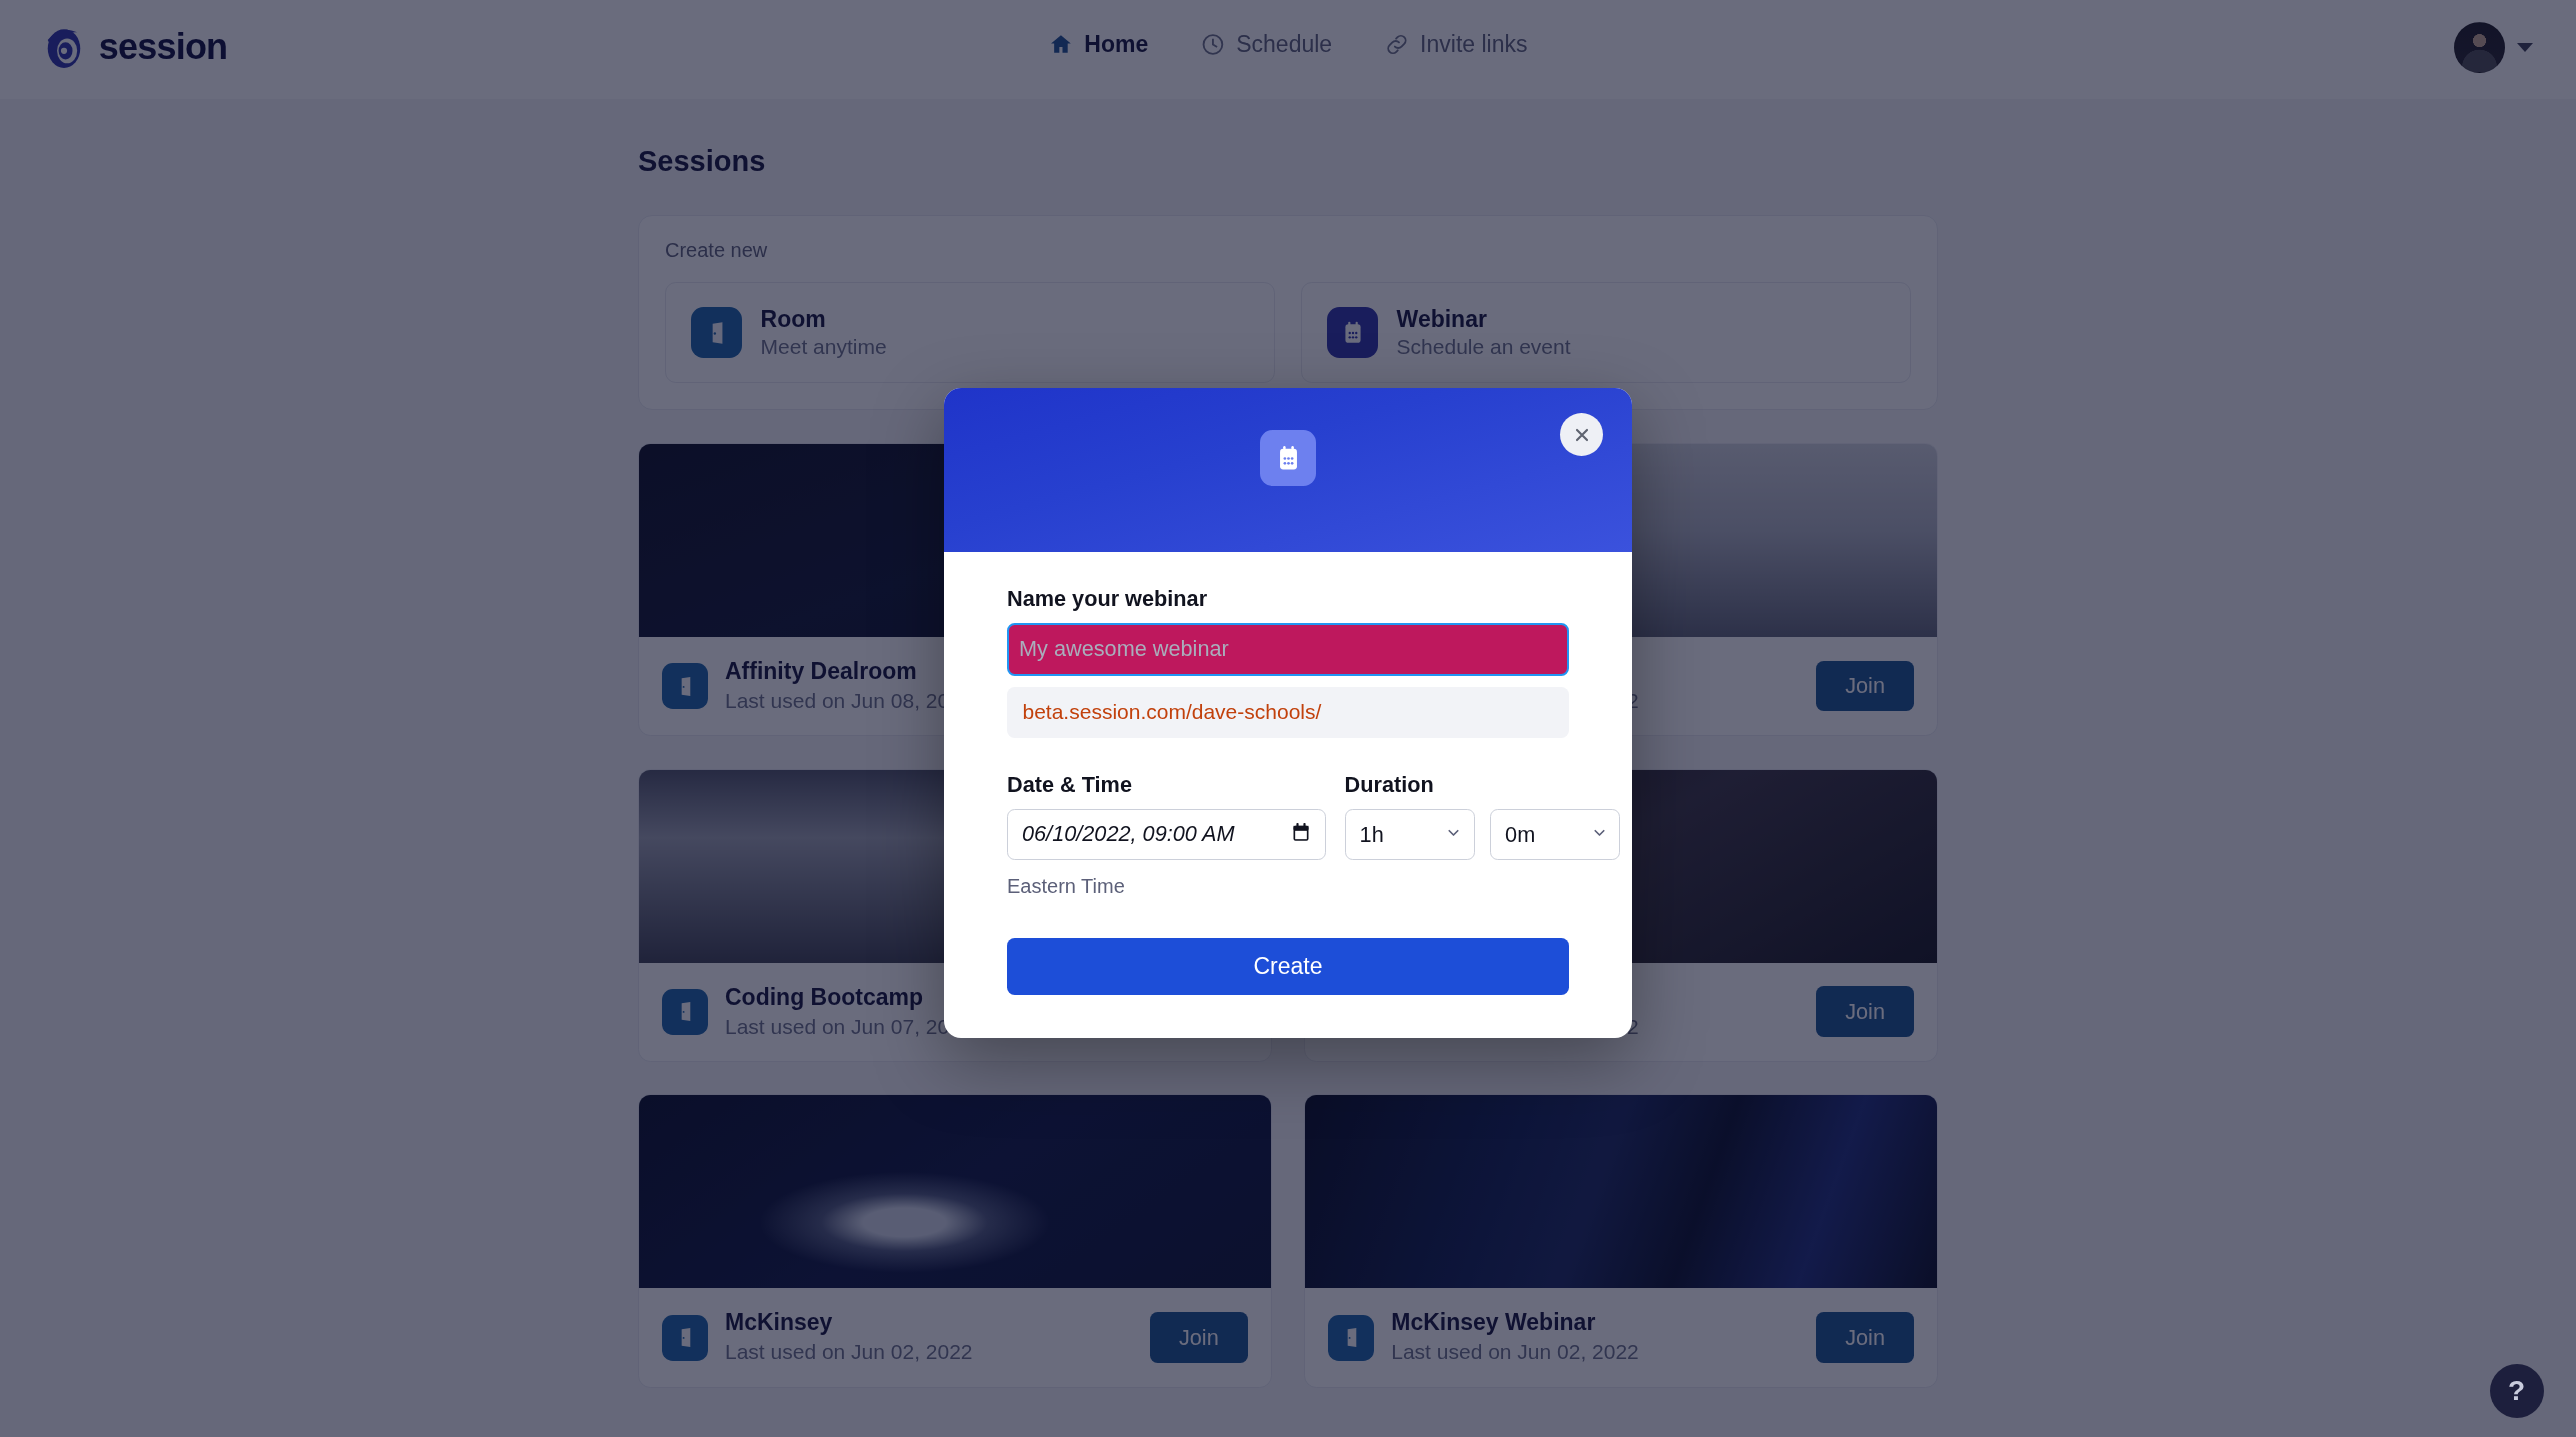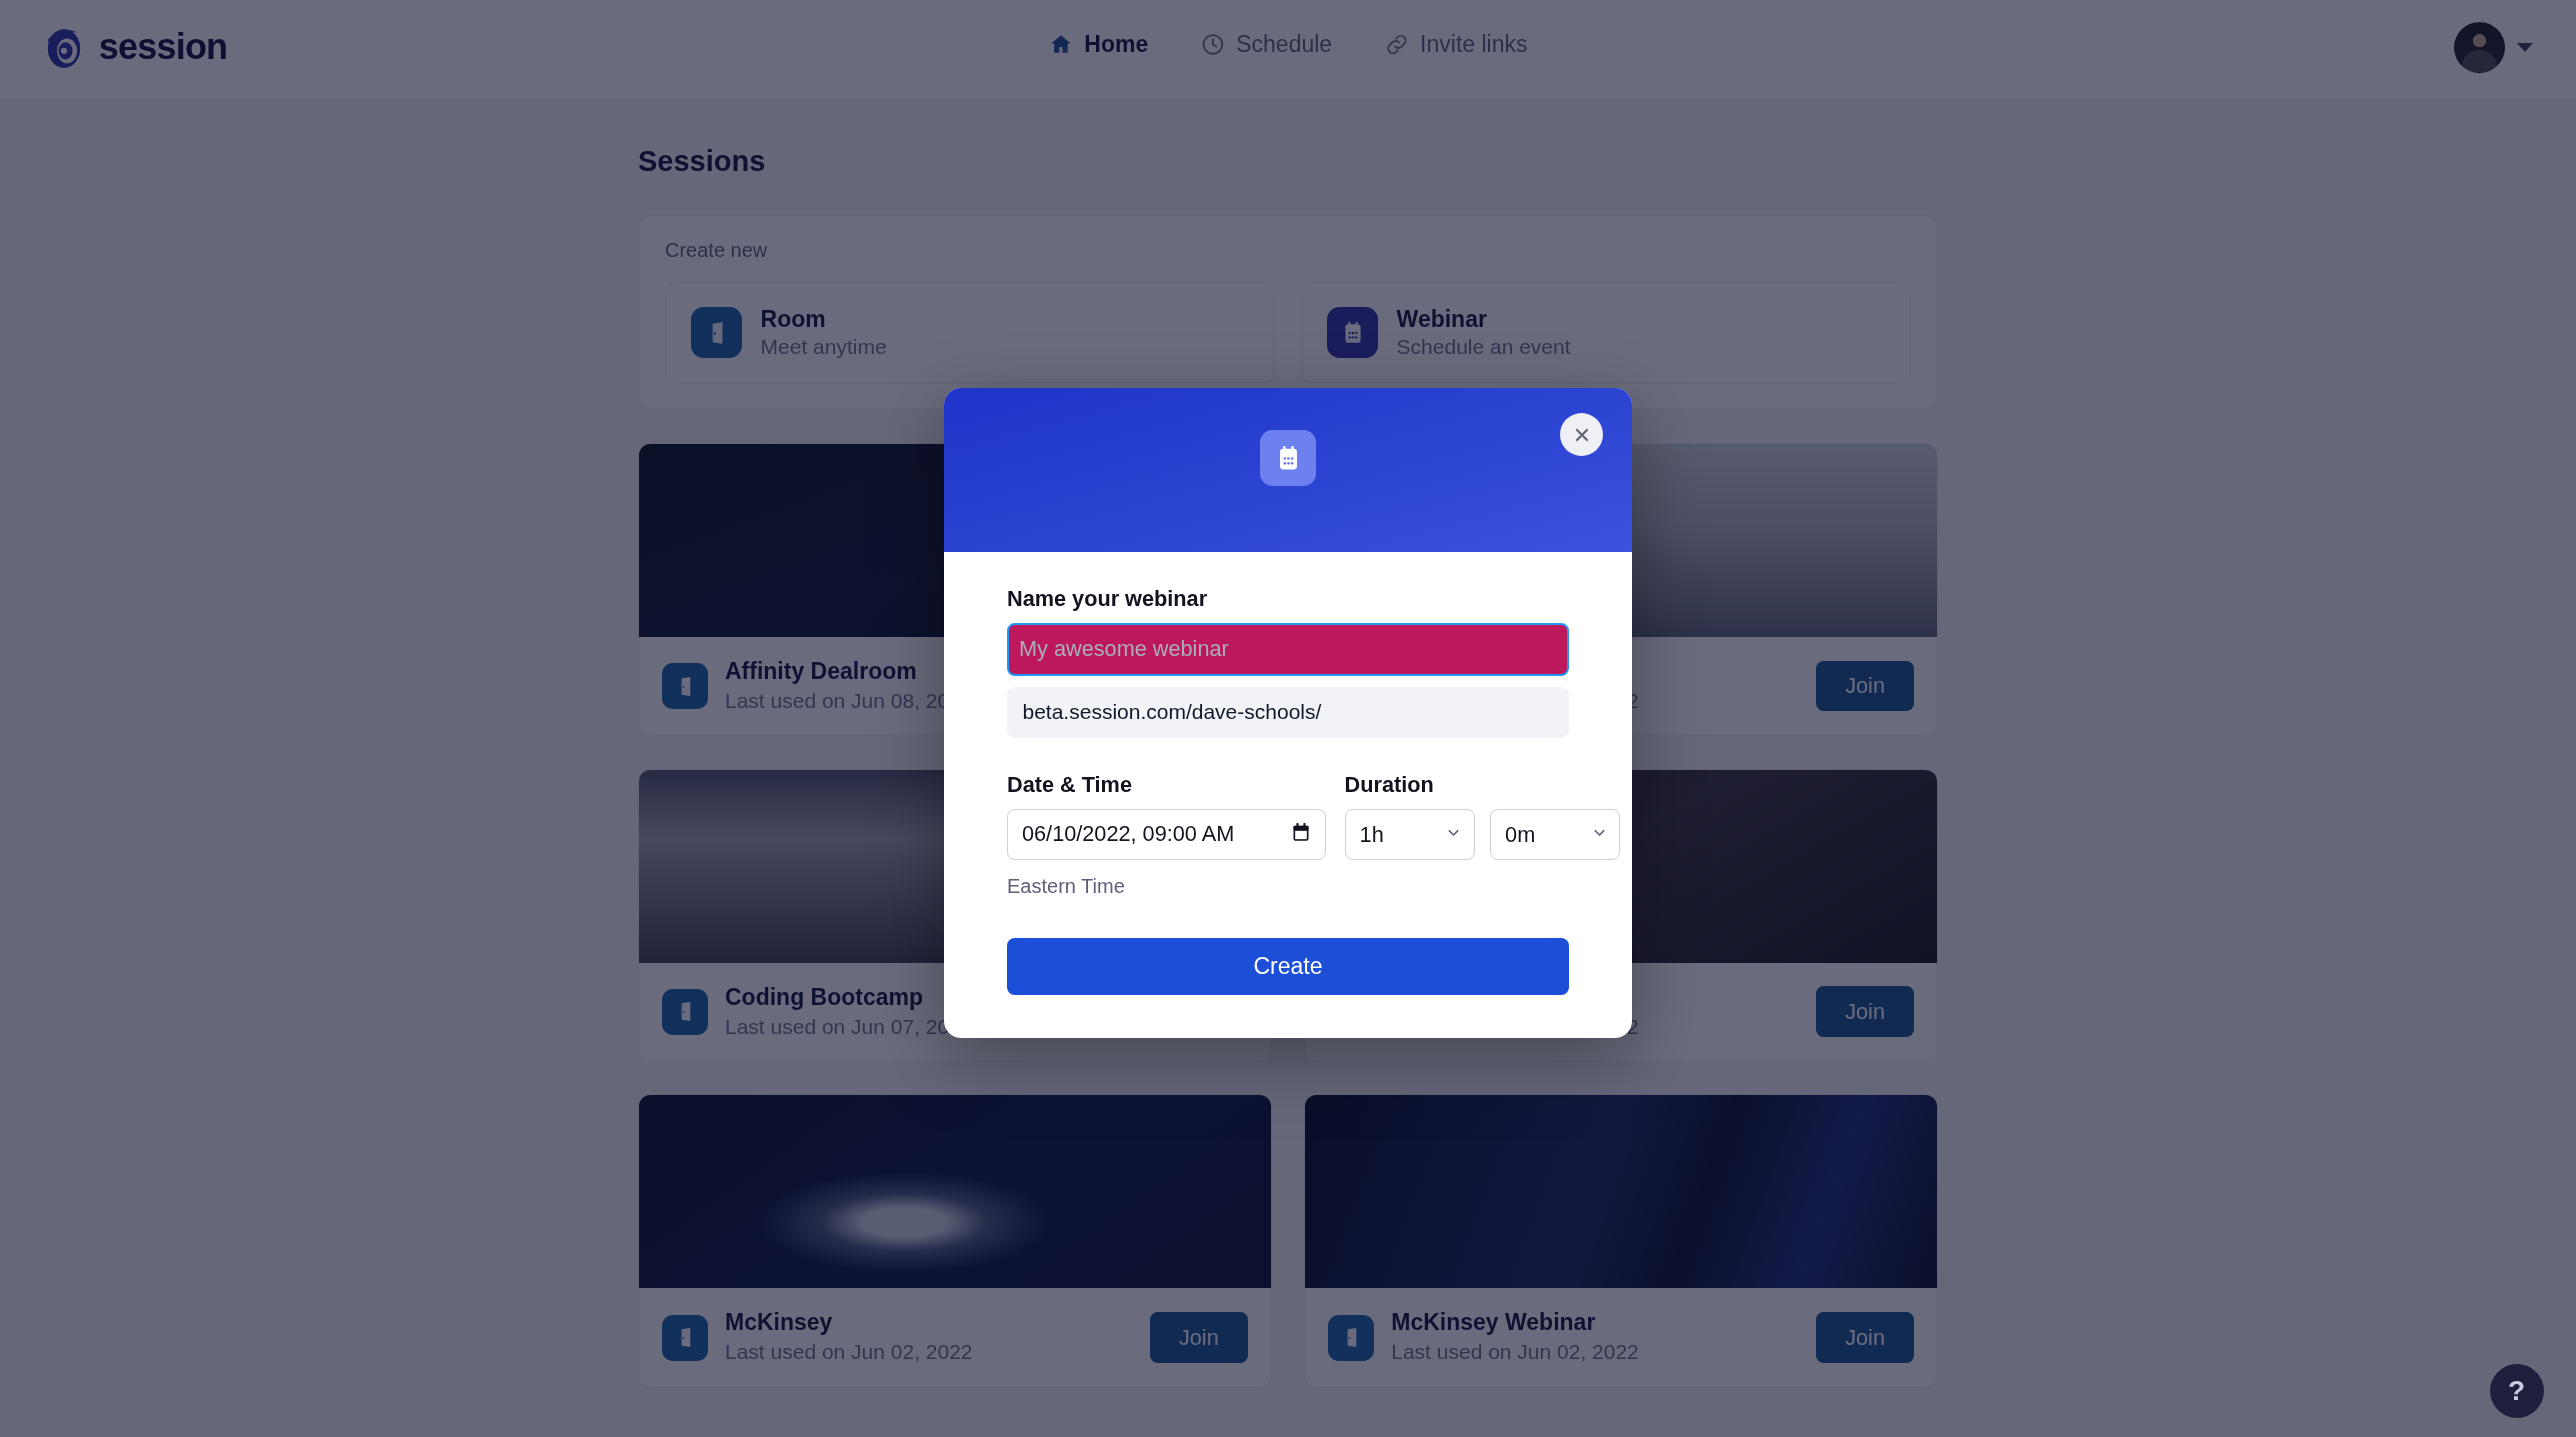--- a/index.html
+++ b/index.html
@@ -192,33 +192,34 @@
     width: 100%; height: 53px; border-radius: 7.7px;
     border: 2.3px solid #2196f3; outline: none;
     font-family: inherit; font-size: 21.7px; color: #11131f;
     padding: 0 10px; background: #be185d;
   }
   .name-input::placeholder { color: #a9aebc; }
 
   .slug-bar {
     margin-top: 10.8px; background: #f2f3f7; border-radius: 7.7px;
     height: 51px; display: flex; align-items: center;
-    padding: 0 15.5px; font-size: 21px; color: #0f172a;
+    padding: 0 15.5px; font-size: 21px; color: #c2410c;
   }
 
   .dt-row { display: flex; gap: 18.6px; margin-top: 34px; align-items: flex-start; }
   .dt-col { display: flex; flex-direction: column; }
   .dt-input-wrap {
     position: relative; width: 319px;
   }
   .dt-input {
     width: 100%; height: 51px; border-radius: 7.7px;
     border: 1.5px solid #ccd0da; background: #fff; outline: none;
     font-family: inherit; font-size: 21.7px; color: #11131f;
     padding: 0 48px 0 14px;
+    font-style: italic;
   }
   .cal-glyph {
     position: absolute; right: 15.5px; top: 50%; transform: translateY(-50%);
     pointer-events: none;
   }
   .dur-row { display: flex; gap: 15.5px; }
   .sel-wrap { position: relative; width: 130px; }
   .sel {
     width: 100%; height: 51px; border-radius: 7.7px;
     border: 1.5px solid #ccd0da; background: #fff;

